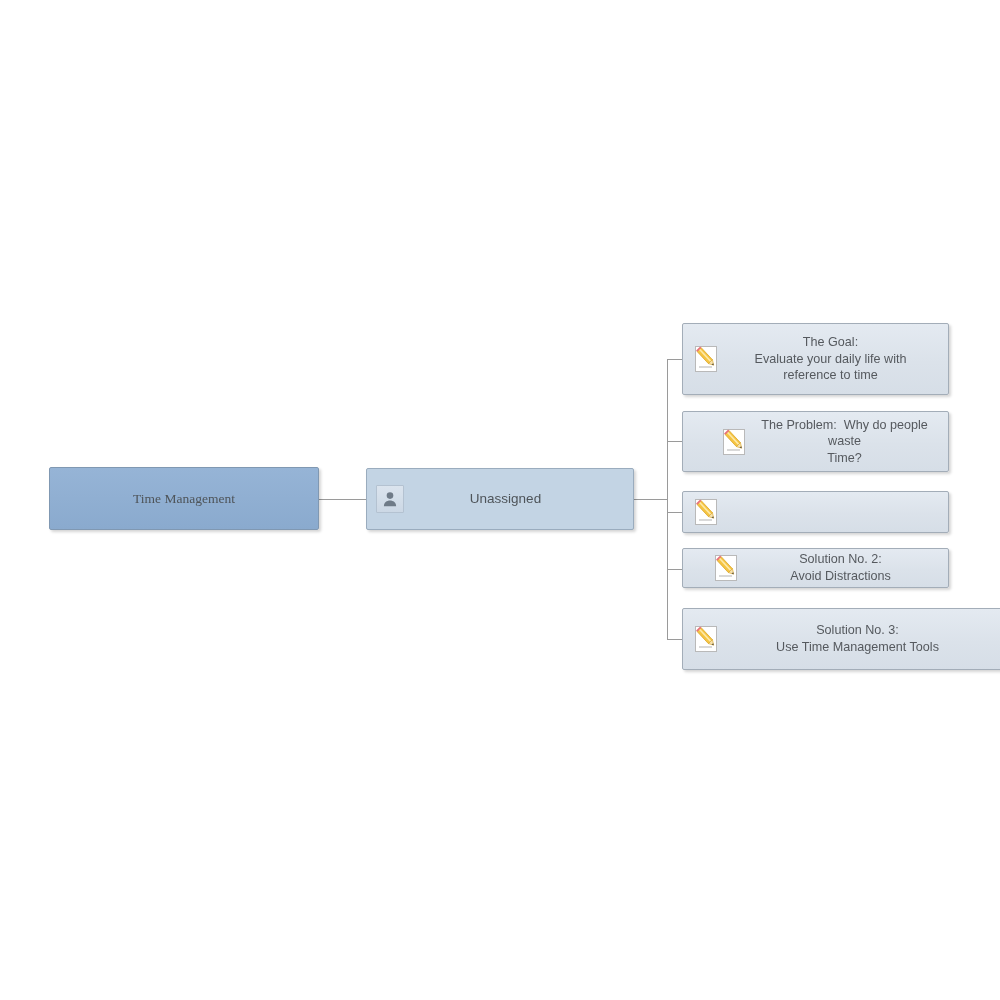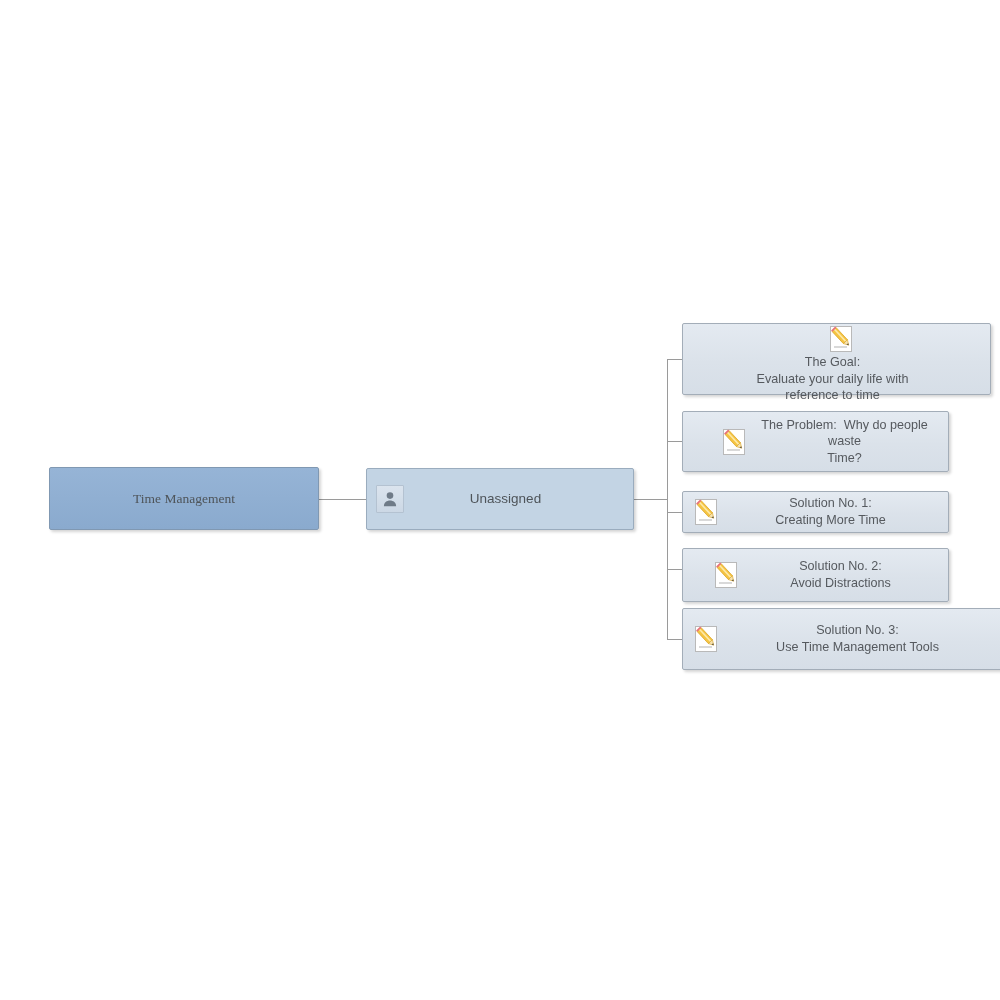--- a/index.html
+++ b/index.html
@@ -131,21 +131,21 @@
   <div class="node owner" style="left:366px; top:468px; width:268px; height:62px;">
     <span class="icon-box user-icon-box">
       <svg width="18" height="18" viewBox="0 0 18 18" aria-hidden="true">
         <circle cx="9" cy="5.6" r="3.3" fill="#6f7b88"></circle>
         <path d="M2.9 16.2c0-3.5 2.8-5.6 6.1-5.6s6.1 2.1 6.1 5.6z" fill="#6f7b88"></path>
       </svg>
     </span>
     <span class="node-label">Unassigned</span>
   </div>
 
-  <div class="node leaf" style="left:682px; top:323px; width:309px; height:72px;flex-direction:column;">
+  <div class="node leaf" style="left:682px; top:323px; width:267px; height:72px;">
     <span class="icon-box note-icon-box">
       <svg width="26" height="28" viewBox="0 0 26 28" aria-hidden="true">
         <rect x="1.5" y="1.5" width="21" height="25" fill="#ffffff" stroke="#b9b9b9" stroke-width="1"></rect>
         <line x1="5" y1="22" x2="18" y2="22" stroke="#c9c9c9" stroke-width="1.4"></line>
         <g transform="rotate(-43 13 13)">
           <rect x="10.2" y="1.5" width="5.6" height="16.5" fill="#f5c442" stroke="#d9a21f" stroke-width="0.7"></rect>
           <rect x="12.6" y="1.5" width="1.6" height="16.5" fill="#fde9a8"></rect>
           <polygon points="10.2,18 15.8,18 13,22.8" fill="#f6e3b4" stroke="#d9a21f" stroke-width="0.6"></polygon>
           <polygon points="12,21 14,21 13,22.8" fill="#454545"></polygon>
           <rect x="10.2" y="0" width="5.6" height="1.7" fill="#e8707a"></rect>
@@ -182,25 +182,23 @@
         <line x1="5" y1="22" x2="18" y2="22" stroke="#c9c9c9" stroke-width="1.4"></line>
         <g transform="rotate(-43 13 13)">
           <rect x="10.2" y="1.5" width="5.6" height="16.5" fill="#f5c442" stroke="#d9a21f" stroke-width="0.7"></rect>
           <rect x="12.6" y="1.5" width="1.6" height="16.5" fill="#fde9a8"></rect>
           <polygon points="10.2,18 15.8,18 13,22.8" fill="#f6e3b4" stroke="#d9a21f" stroke-width="0.6"></polygon>
           <polygon points="12,21 14,21 13,22.8" fill="#454545"></polygon>
           <rect x="10.2" y="0" width="5.6" height="1.7" fill="#e8707a"></rect>
         </g>
       </svg>
     </span>
-    <span class="node-label">Solution No. 1:
-Creating More Time</span>
-  </div>
-
-  <div class="node leaf" style="left:682px; top:548px; width:267px; height:54px;padding-left:20px;">
+  </div>
+
+  <div class="node leaf" style="left:682px; top:548px; width:267px; height:40px;padding-left:20px;">
     <span class="icon-box note-icon-box">
       <svg width="26" height="28" viewBox="0 0 26 28" aria-hidden="true">
         <rect x="1.5" y="1.5" width="21" height="25" fill="#ffffff" stroke="#b9b9b9" stroke-width="1"></rect>
         <line x1="5" y1="22" x2="18" y2="22" stroke="#c9c9c9" stroke-width="1.4"></line>
         <g transform="rotate(-43 13 13)">
           <rect x="10.2" y="1.5" width="5.6" height="16.5" fill="#f5c442" stroke="#d9a21f" stroke-width="0.7"></rect>
           <rect x="12.6" y="1.5" width="1.6" height="16.5" fill="#fde9a8"></rect>
           <polygon points="10.2,18 15.8,18 13,22.8" fill="#f6e3b4" stroke="#d9a21f" stroke-width="0.6"></polygon>
           <polygon points="12,21 14,21 13,22.8" fill="#454545"></polygon>
           <rect x="10.2" y="0" width="5.6" height="1.7" fill="#e8707a"></rect>

